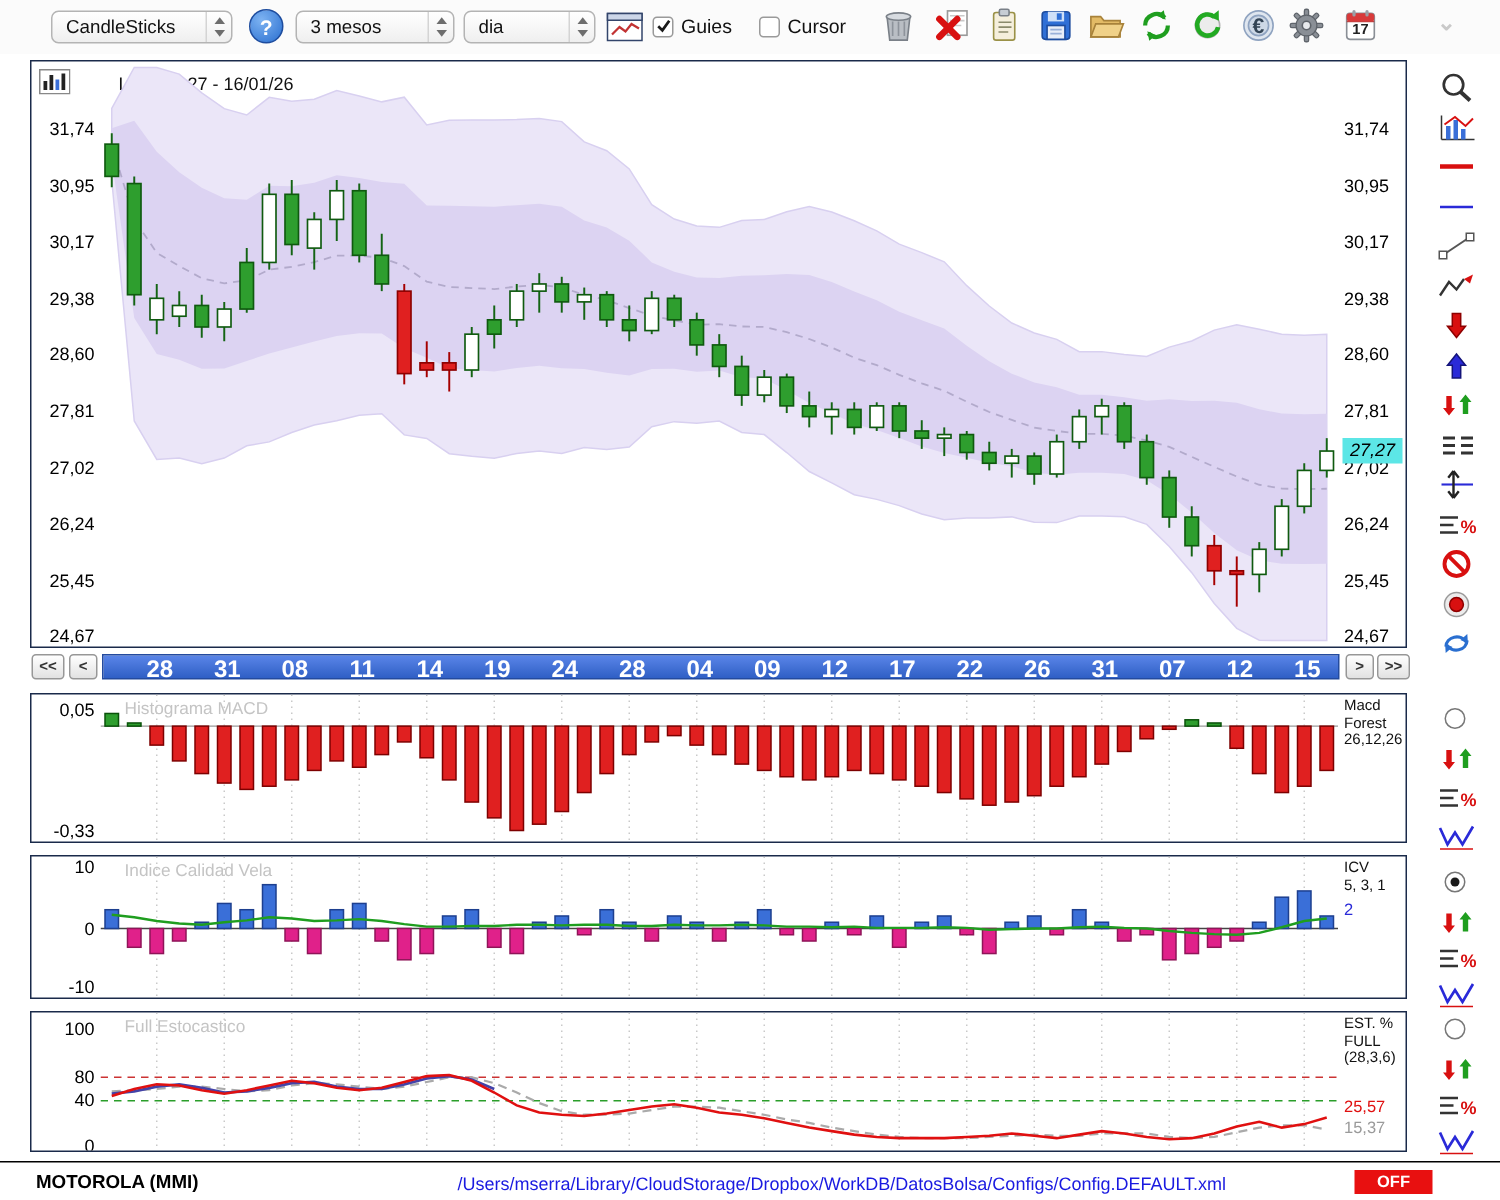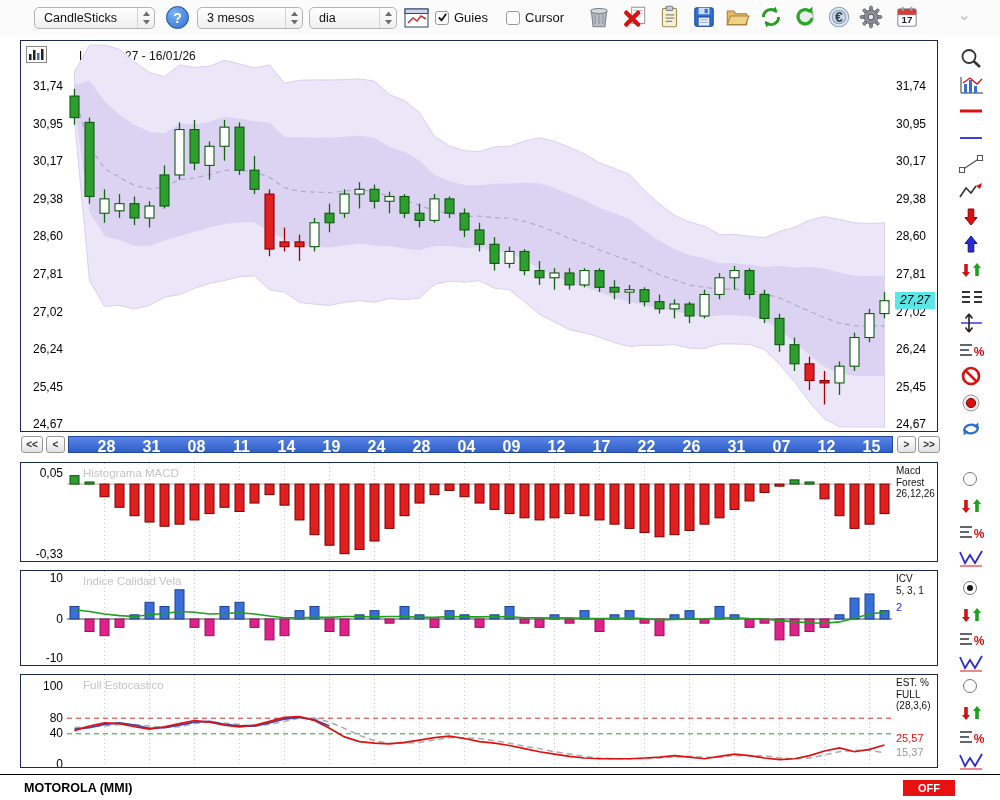--- a/index.html
+++ b/index.html
@@ -737,16 +737,17 @@
     <div class="tool" style="top:713px">
         <svg width="30" height="22" viewBox="0 0 30 22">
           <polyline points="4,5 9,16 14,8 19,16 26,4" fill="none" stroke="#2a2ad8" stroke-width="1.8"></polyline>
           <line x1="4" y1="19" x2="26" y2="19" stroke="#d81010"></line>
         </svg>
       </div>
   </div>
 
   <div class="statusbar">
     <span class="symbol">MOTOROLA (MMI)</span>
+    <span class="cfgpath">/Users/mserra/Library/CloudStorage/Dropbox/WorkDB/DatosBolsa/Configs/Config.DEFAULT.xml</span>
     <span class="off">OFF</span>
   </div>
 
 </div>
 
 </body></html>

